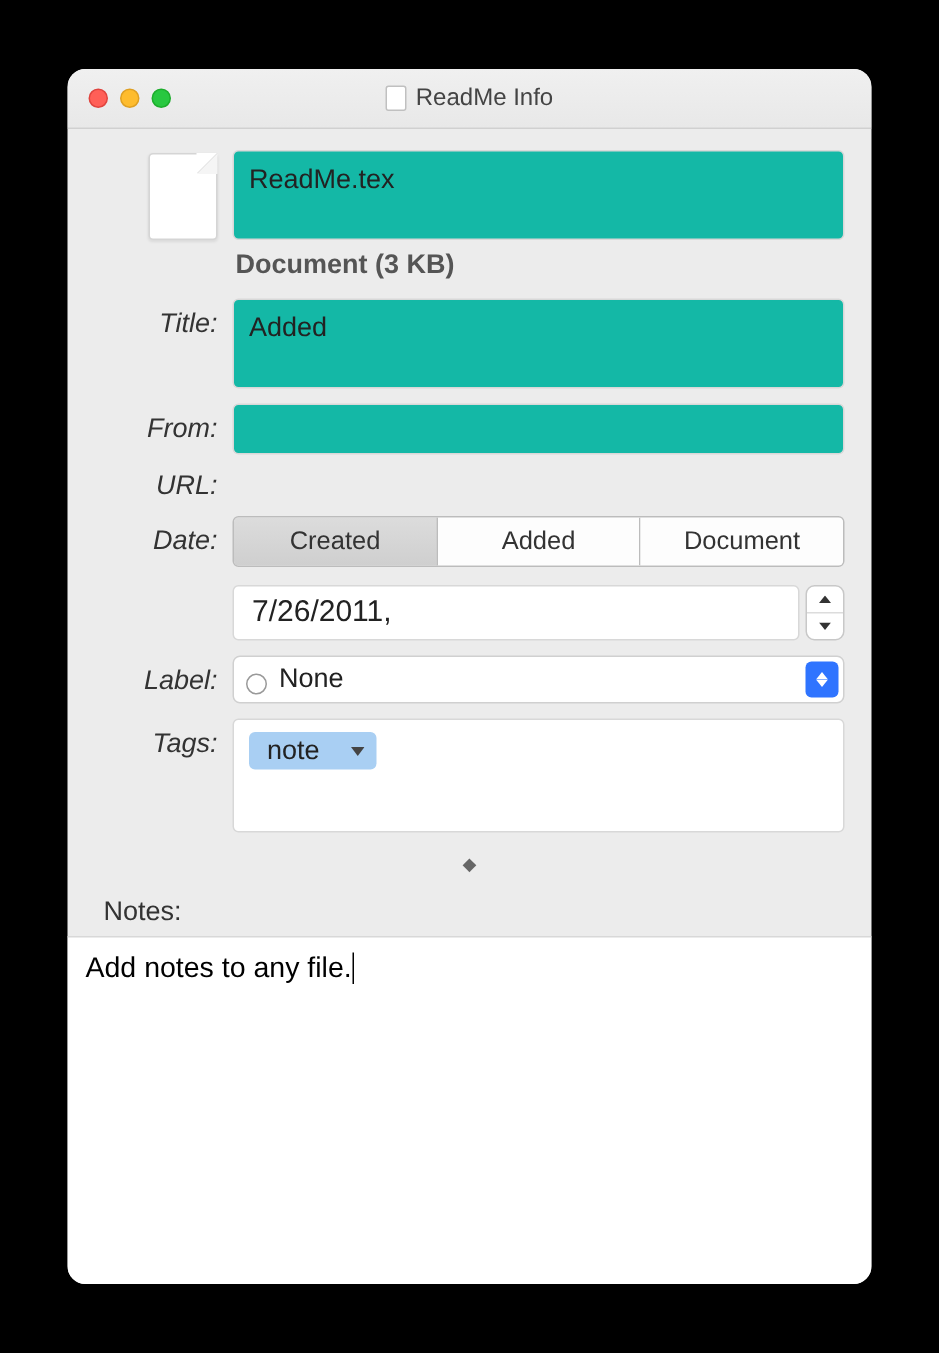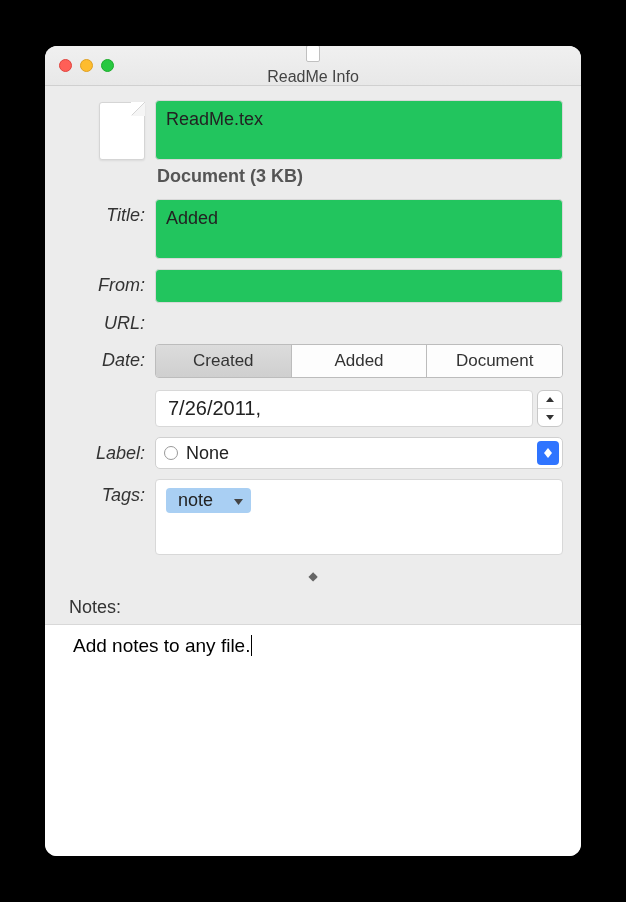--- a/index.html
+++ b/index.html
@@ -49,21 +49,20 @@
     .tl-max { background: #28c840; border: 0.5px solid #1dad2c; }
     .title-center {
       position: absolute;
       left: 0;
       right: 0;
       display: flex;
       align-items: center;
       justify-content: center;
       pointer-events: none;
       gap: 6px;
-      flex-direction: column;
     }
     .title-text {
       font-size: 16px;
       color: #444;
       font-weight: 400;
     }
     .doc-icon-small {
       width: 14px;
       height: 17px;
       background: #fff;
@@ -109,21 +108,21 @@
       position: absolute;
       top: -1px;
       right: -1px;
       width: 14px;
       height: 14px;
       background: linear-gradient(135deg, #fff 0%, #fff 48%, #d5d5d5 50%, #f5f5f5 52%);
       border-bottom-left-radius: 2px;
     }
     .text-field {
       width: 100%;
-      background: #22c55e;
+      background: #14b8a6;
       border: 1px solid #d8d8d8;
       border-radius: 4px;
       padding: 8px 10px;
       font-size: 18px;
       color: #222;
       min-height: 60px;
       display: flex;
       align-items: flex-start;
     }
     .text-field.single {
@@ -197,21 +196,21 @@
     .stepper-btn:first-child { border-bottom: 1px solid #dcdcdc; }
     .select-field {
       width: 100%;
       background: #fff;
       border: 1px solid #d0d0d0;
       border-radius: 5px;
       padding: 5px 8px;
       font-size: 18px;
       color: #222;
       display: flex;
-      align-items: center;
+      align-items: flex-end;
       position: relative;
       height: 32px;
     }
     .select-circle {
       width: 14px;
       height: 14px;
       border: 1.5px solid #999;
       border-radius: 50%;
       margin-right: 8px;
     }
@@ -262,21 +261,21 @@
     }
     .notes-label {
       font-size: 18px;
       color: #333;
       padding: 0 0 6px 6px;
     }
     .notes-area {
       background: #fff;
       flex: 1;
       border-top: 1px solid #d8d8d8;
-      padding: 10px 28px;
+      padding: 10px 12px;
       font-size: 19px;
       color: #000;
     }
     .notes-area .cursor {
       border-right: 1.5px solid #000;
       padding-right: 1px;
     }
   </style>
 </head>
 <body>

